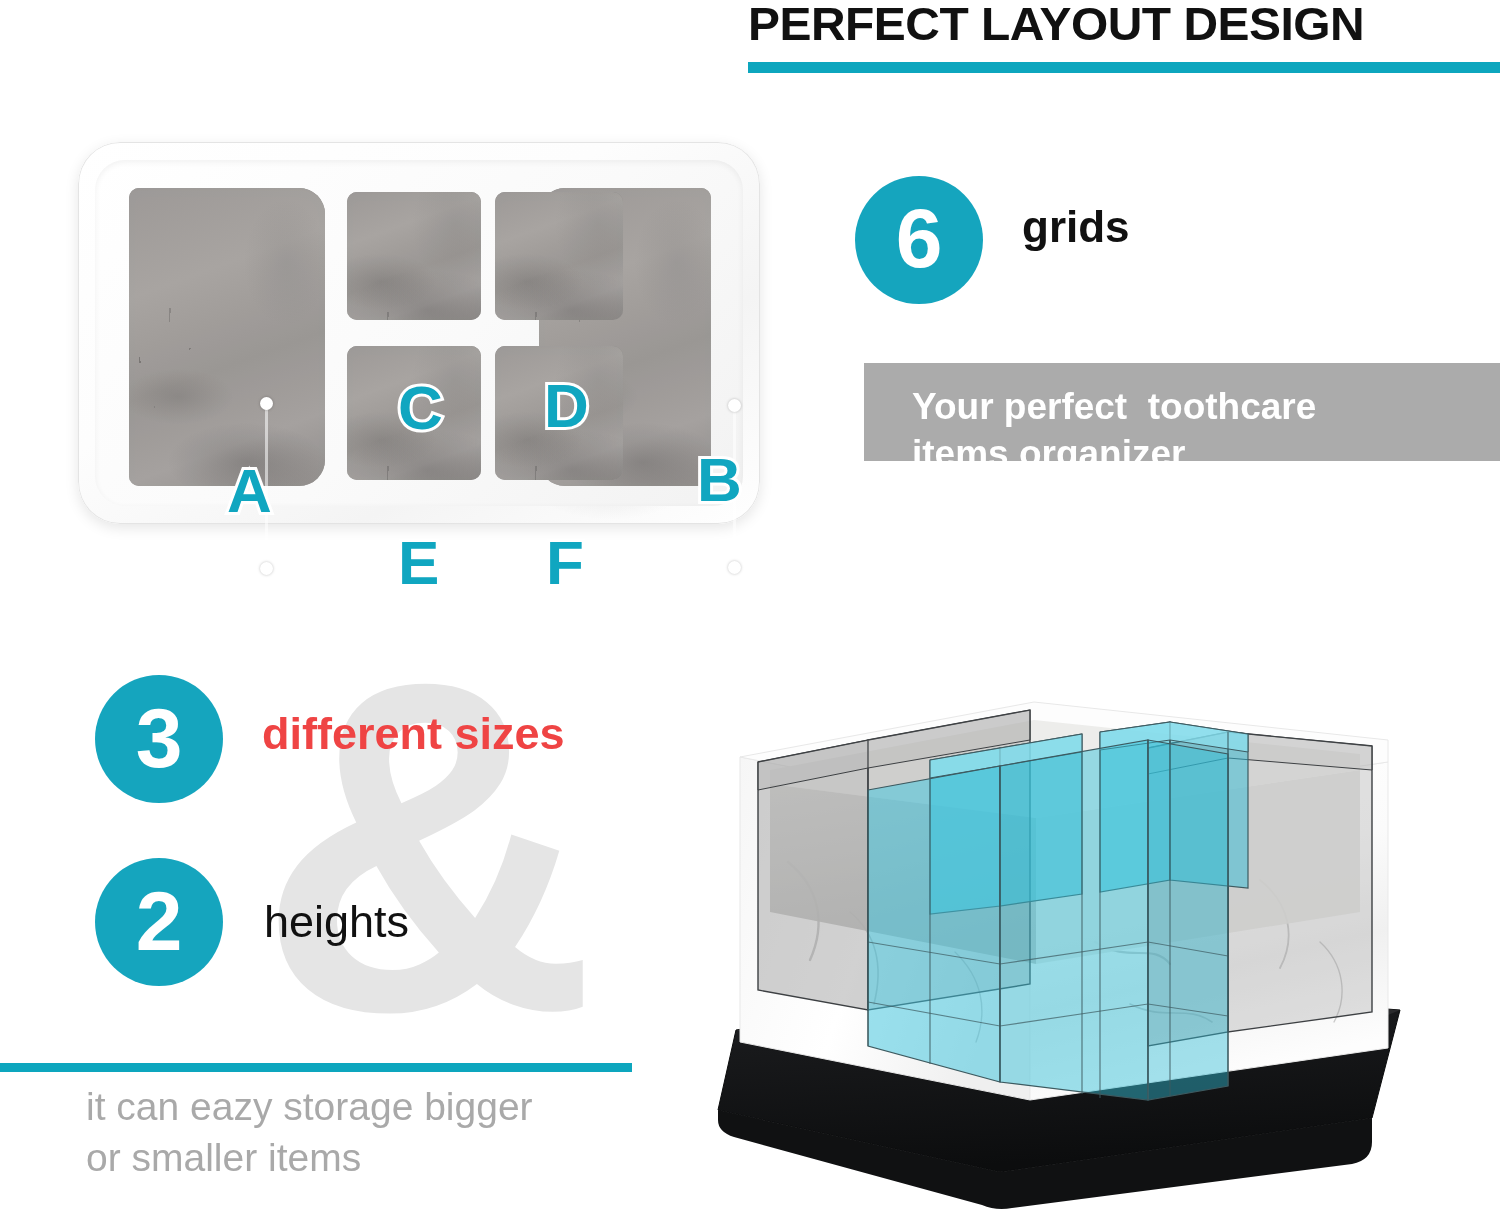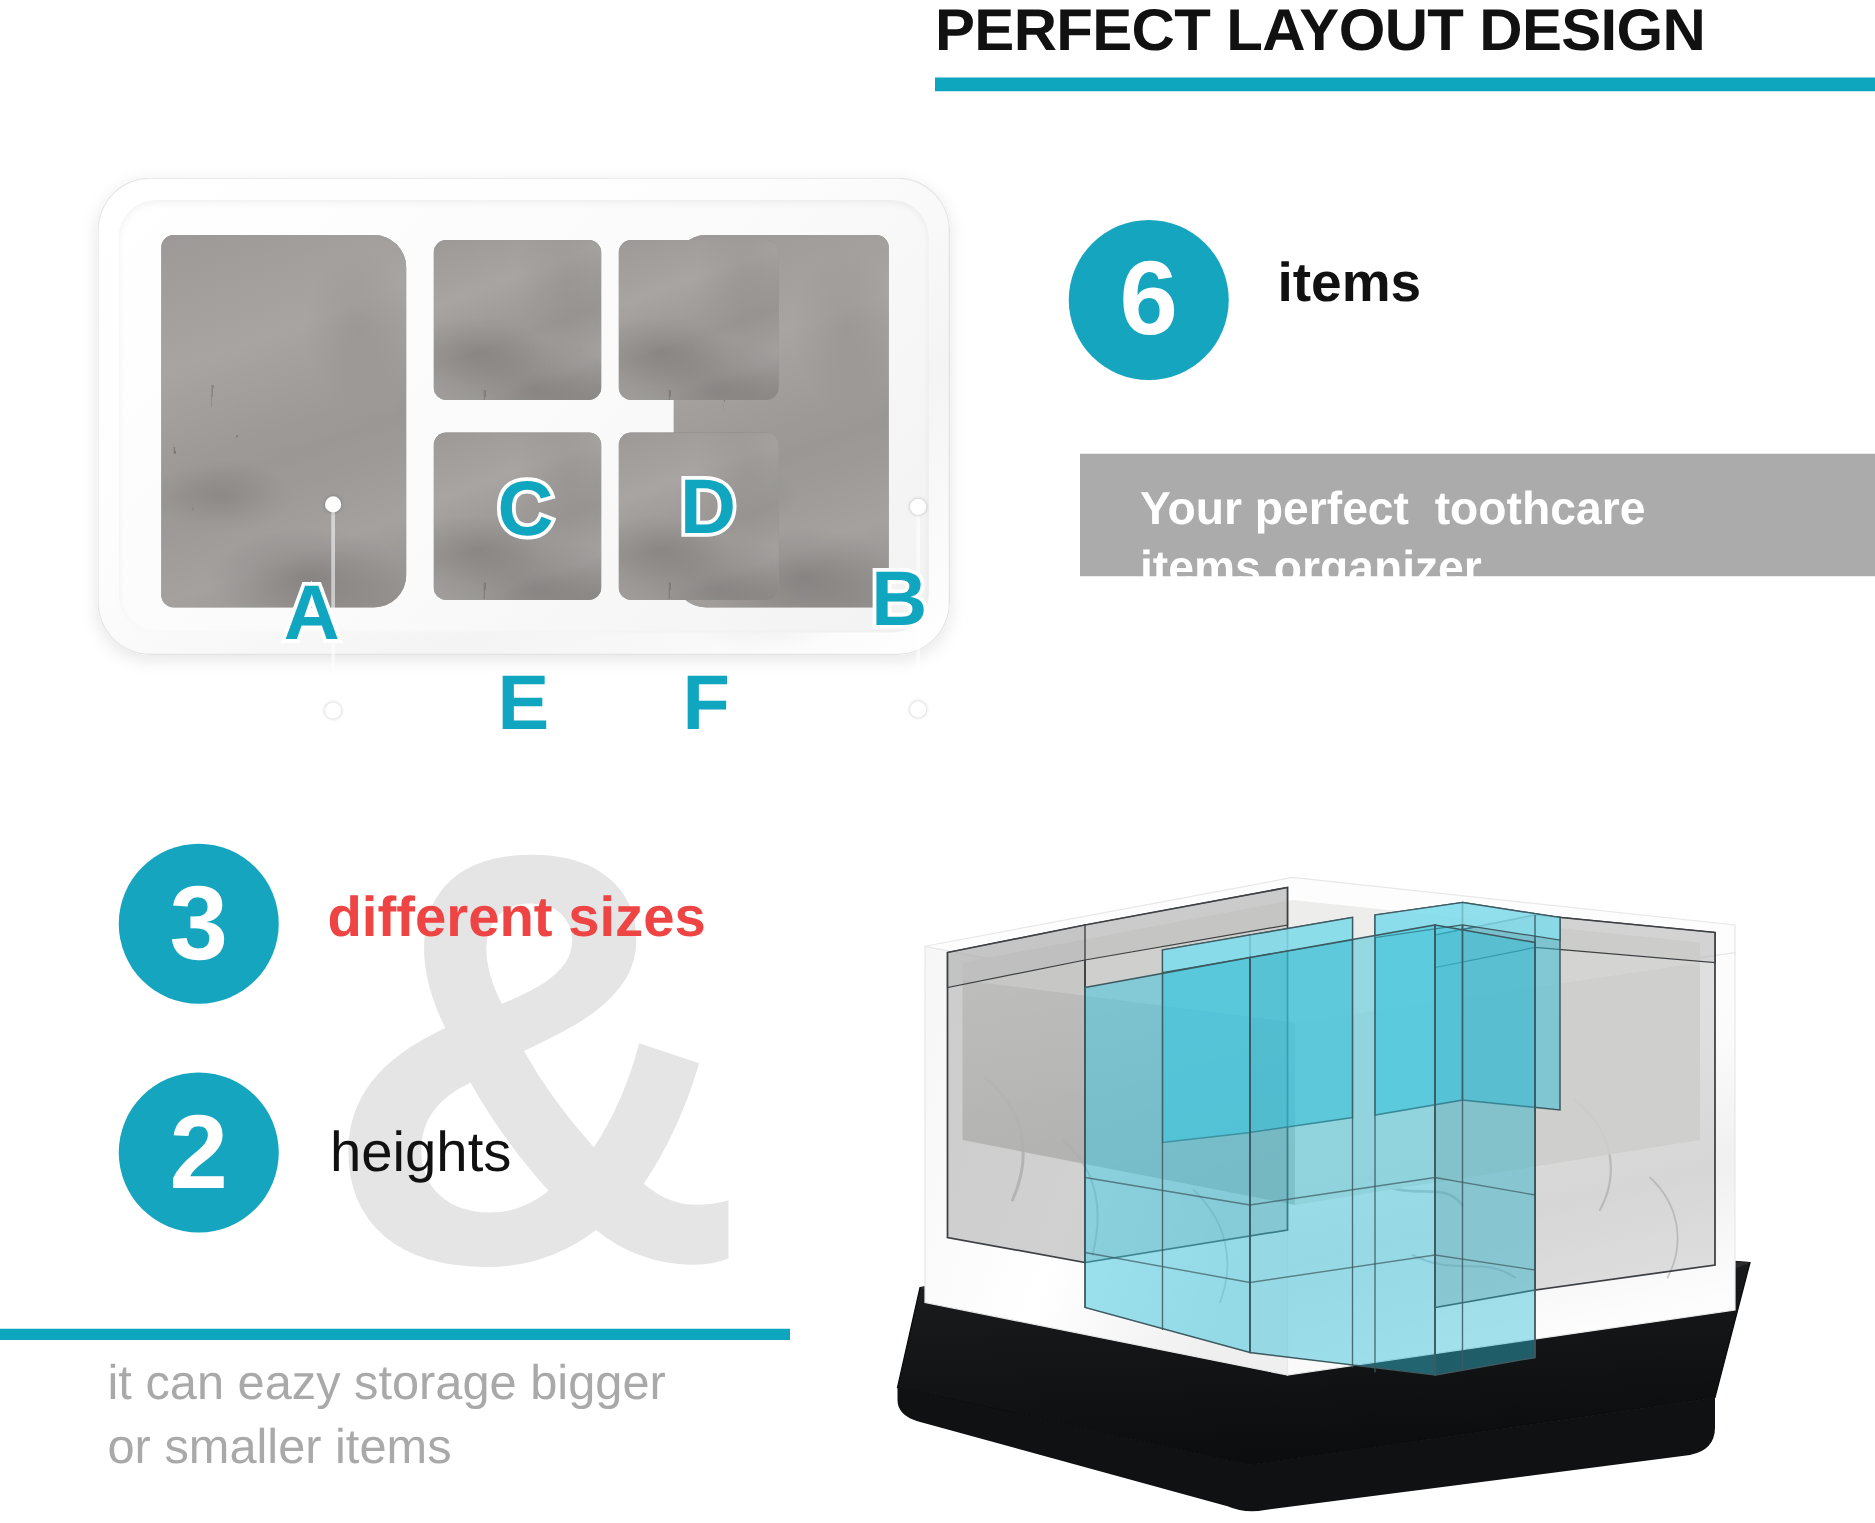--- a/index.html
+++ b/index.html
@@ -222,21 +222,21 @@
   <div class="cell-letter" id="letter-c">C</div>
   <div class="cell-letter" id="letter-d">D</div>
   <div class="cell-letter" id="letter-e">E</div>
   <div class="cell-letter" id="letter-f">F</div>
 
 </div>
 
 <div class="abs" id="grids-badge">
   <span id="grids-badge-number">6</span>
 </div>
-<div class="abs" id="grids-label">items</div>
+<div class="abs" id="grids-label">grids</div>
 
 <div class="abs" id="tagline-box">
   <div id="tagline-text">Your perfect  toothcare
 items organizer</div>
 </div>
 
 <div class="abs" id="ampersand">&amp;</div>
 
 <div class="num-badge" id="badge-sizes">
   <span>3</span>

